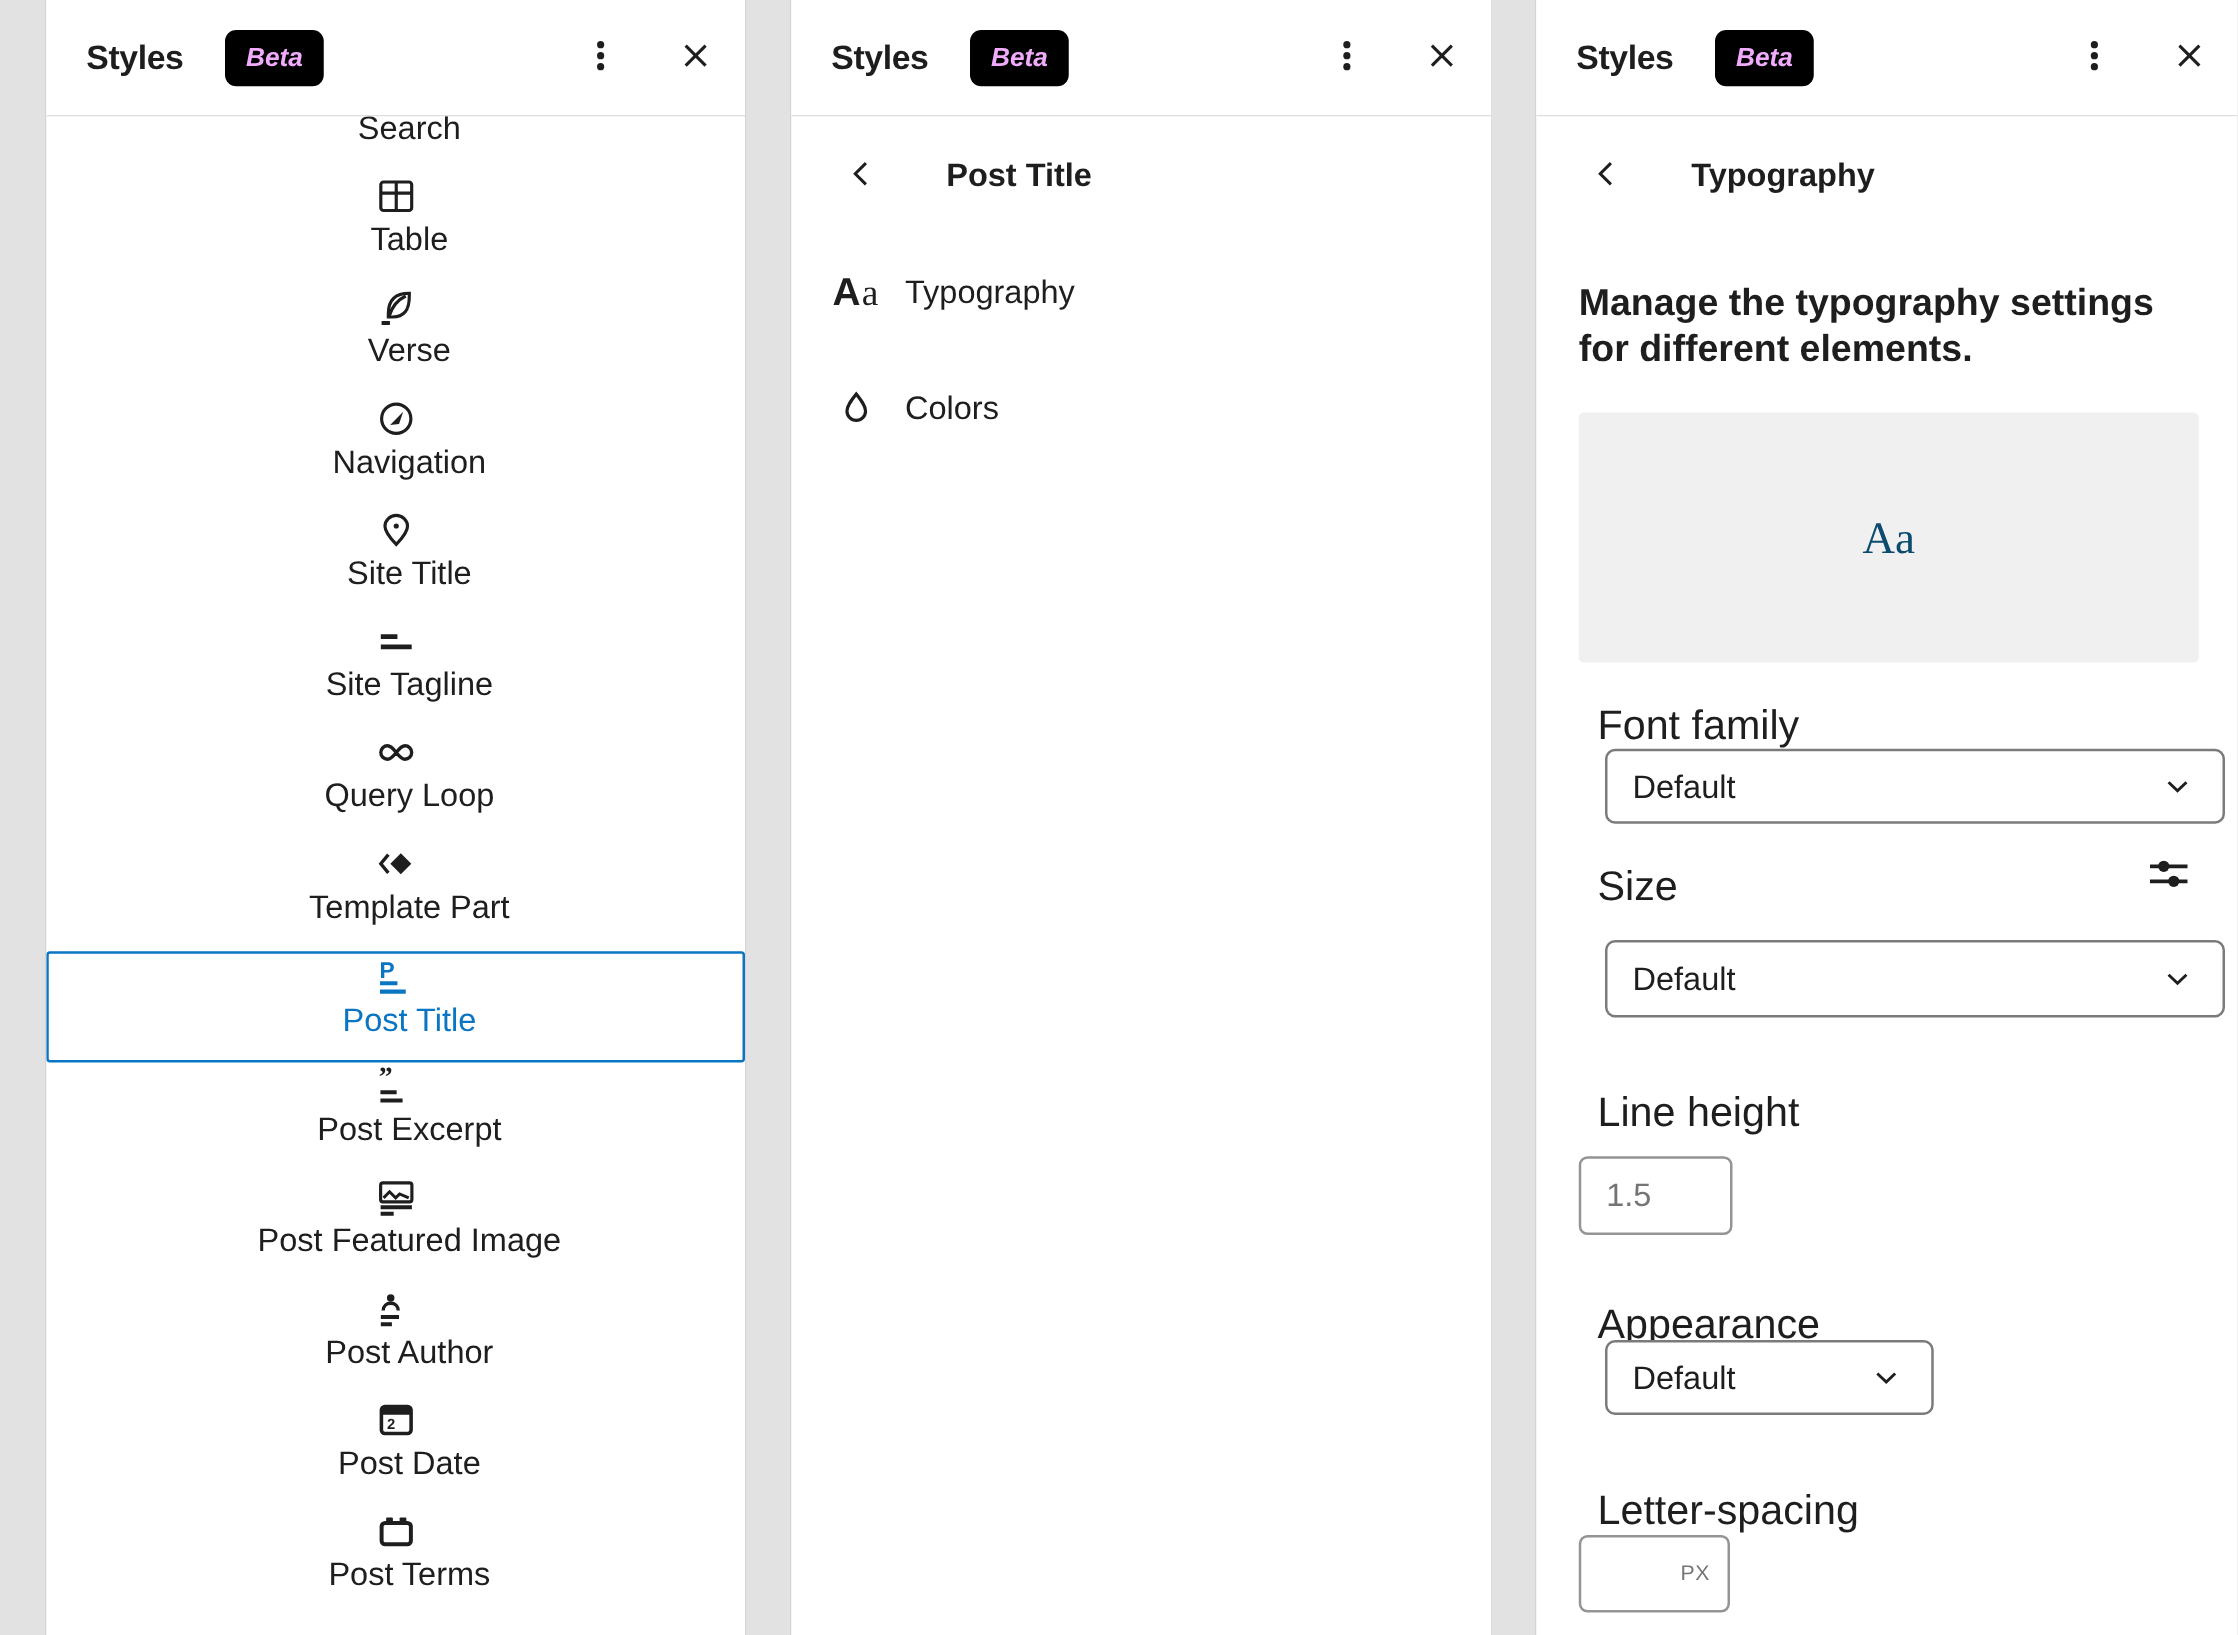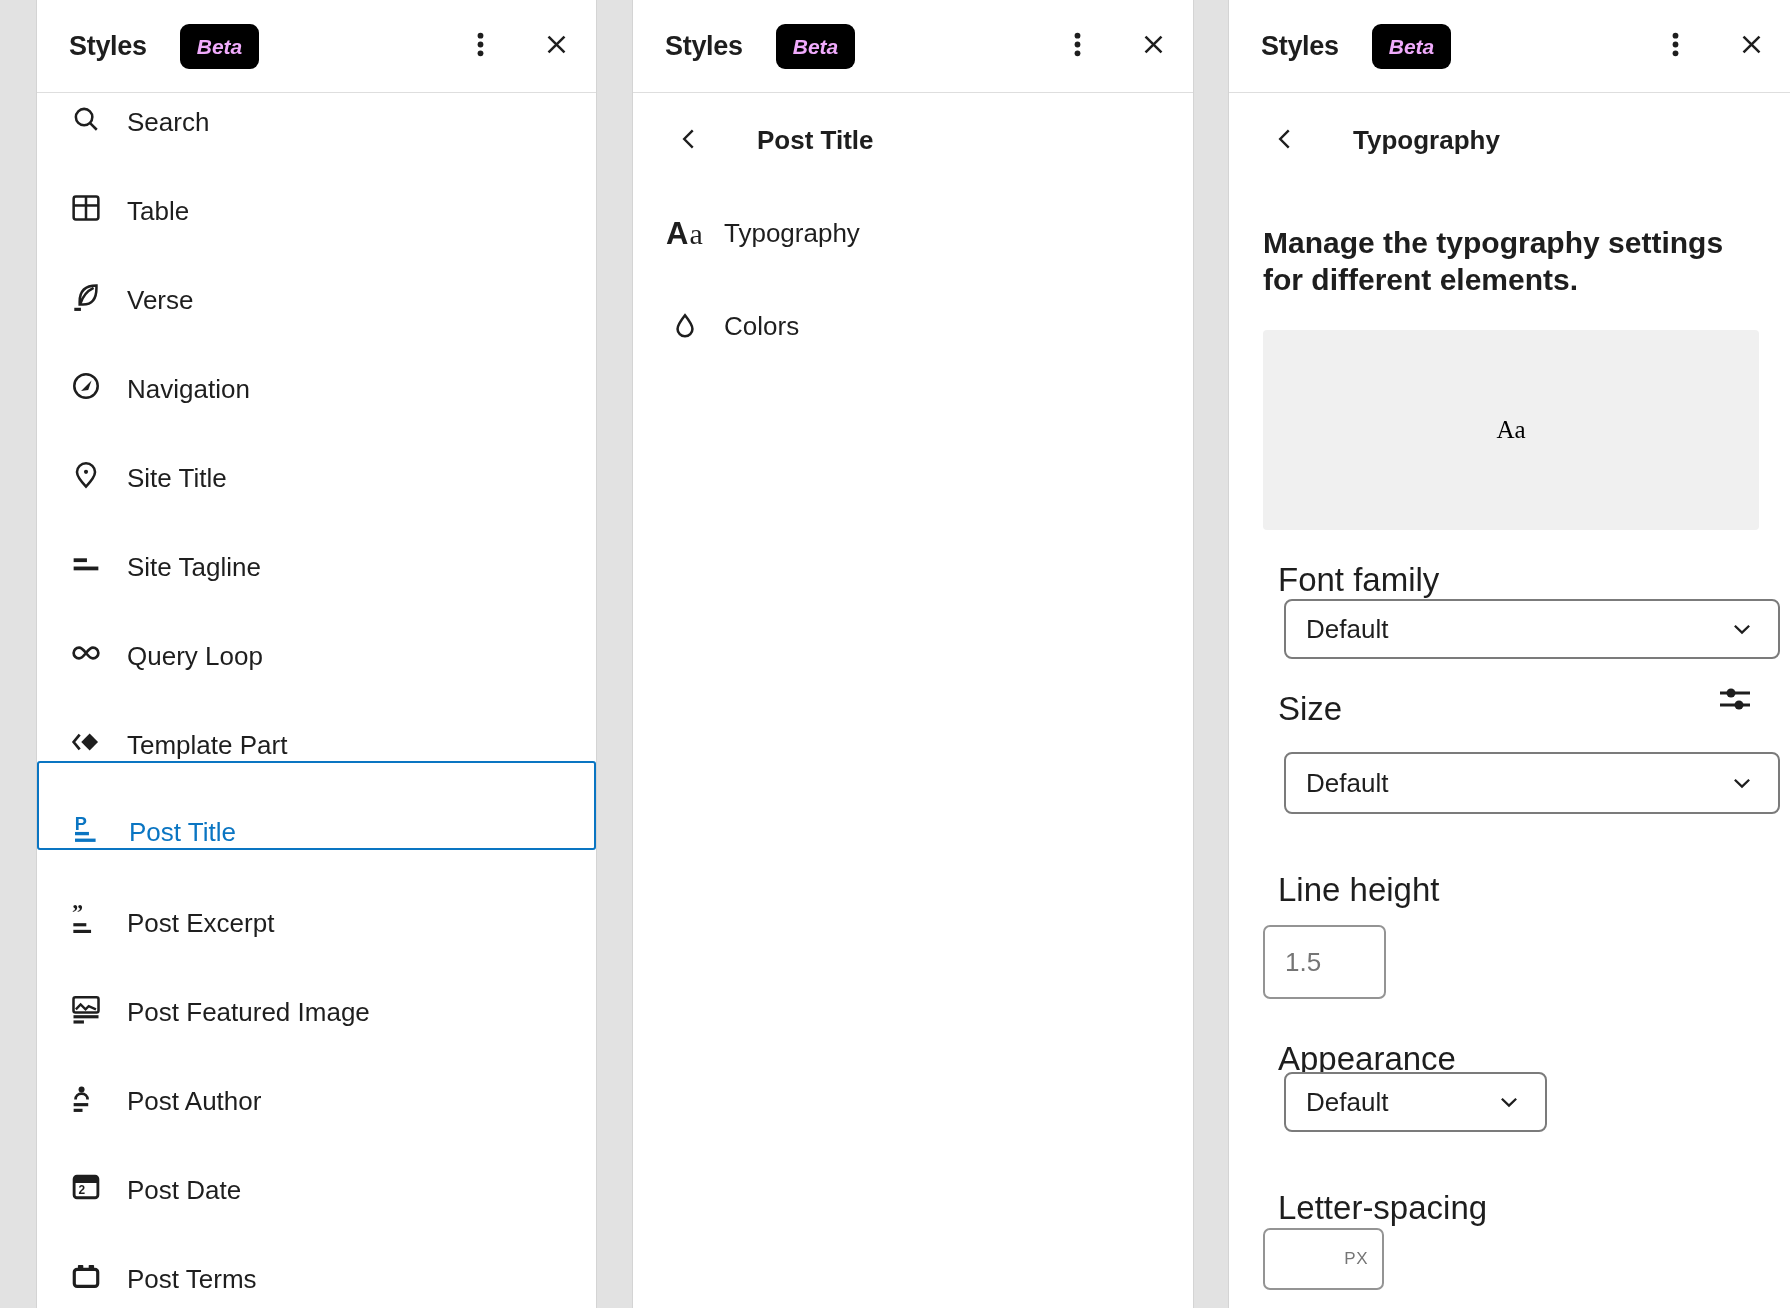--- a/index.html
+++ b/index.html
@@ -20,21 +20,21 @@
   .panel-title{font-size:27px;font-weight:700;letter-spacing:-0.3px;}
   .badge{margin-left:16px;background:#000;color:#f0abfc;font-size:21px;font-weight:600;
     height:45px;line-height:45px;padding:0 17px;border-radius:9px;font-style:italic;}
   .header-btn{position:absolute;top:50%;transform:translateY(-50%);width:40px;height:40px;
     display:flex;align-items:center;justify-content:center;background:none;border:none;cursor:pointer;color:#1e1e1e;}
   .header-btn.dots{right:96px;}
   .header-btn.close{right:20px;}
   .header-btn svg{width:33px;height:33px;}
 
   .block-list{position:absolute;top:49px;left:0;right:0;z-index:1;}
-  .block-row{height:89px;display:flex;align-items:flex-end;padding:0 30px;box-sizing:border-box;}
+  .block-row{height:89px;display:flex;align-items:center;padding:0 30px;box-sizing:border-box;flex-direction:column;}
   .block-row .icon{width:38px;height:38px;flex:none;}
   .block-row .icon svg{width:100%;height:100%;}
   .block-row .label{margin-left:22px;font-size:26px;white-space:nowrap;}
   .block-row.selected{border:2.5px solid var(--accent);border-radius:3px;color:var(--accent);}
 
   .screen-header{position:absolute;top:93px;left:0;right:0;height:94px;display:flex;
     align-items:center;padding-left:36px;z-index:2;}
   .back-btn{width:40px;height:40px;display:flex;align-items:center;justify-content:center;
     background:none;border:none;cursor:pointer;color:#1e1e1e;flex:none;}
   .back-btn svg{width:32px;height:32px;}
@@ -45,21 +45,21 @@
   .menu-row .icon{width:46px;flex:none;display:flex;align-items:center;color:#1e1e1e;}
   .menu-row .icon svg{width:38px;height:38px;}
   .menu-row .label{margin-left:12px;font-size:26px;}
   .aa-glyph{display:inline-flex;align-items:baseline;letter-spacing:1px;}
   .aa-a{font-weight:700;font-size:31px;}
   .aa-b{font-family:"Liberation Serif","DejaVu Serif",serif;font-size:30px;}
 
   .desc{position:absolute;top:194px;left:34px;width:470px;font-size:30px;line-height:37px;font-weight:bold;}
   .preview-box{position:absolute;top:330px;left:34px;width:496px;height:200px;background:#f0f0f0;
     border-radius:4px;display:flex;align-items:center;justify-content:center;}
-  .preview-aa{font-family:"Liberation Serif","DejaVu Serif",serif;font-size:25px;color:#000000;}
+  .preview-aa{font-family:"Liberation Serif","DejaVu Serif",serif;font-size:36px;color:#0c4a6e;}
 
   .f-label{position:absolute;left:49px;font-size:33px;white-space:nowrap;}
   #lbl-ff{top:561px;}
   #lbl-size{top:690px;}
   #lbl-lh{top:871px;}
   #lbl-app{top:1040px;}
   #lbl-ls{top:1189px;}
 
   .select{position:absolute;left:34px;height:60px;border:2px solid #7b7b7b;border-radius:8px;
     display:flex;align-items:center;justify-content:space-between;padding:0 20px;
@@ -70,21 +70,21 @@
   #sel-size{top:752px;width:496px;height:62px;}
   #sel-app{top:1072px;width:263px;height:60px;}
 
   .icon-btn{position:absolute;background:none;border:none;cursor:pointer;color:#1e1e1e;padding:0;}
   #size-settings{top:678px;right:34px;width:44px;height:44px;}
   #size-settings svg{width:44px;height:40px;}
 
   .num-input{position:absolute;box-sizing:border-box;border:2px solid #949494;border-radius:7px;
     font-family:inherit;font-size:26px;color:#1e1e1e;padding:0 0 0 20px;background:#fff;outline:none;}
   .num-input::placeholder{color:#757575;opacity:1;}
-  #inp-lh{top:925px;left:34px;width:123px;height:74px;}
+  #inp-lh{top:925px;left:34px;width:123px;height:63px;}
   .unit-wrap{position:absolute;top:1228px;left:34px;width:121px;height:62px;border:2px solid #949494;
     border-radius:7px;box-sizing:border-box;background:#fff;}
   .unit-wrap input{position:absolute;left:0;top:0;width:64px;height:100%;border:none;outline:none;
     font-family:inherit;font-size:26px;padding:0 0 0 16px;background:transparent;box-sizing:border-box;}
   .unit-label{position:absolute;right:14px;top:50%;transform:translateY(-50%);
     font-size:17px;color:#757575;letter-spacing:0.5px;}
 </style>
 </head>
 <body>
 

